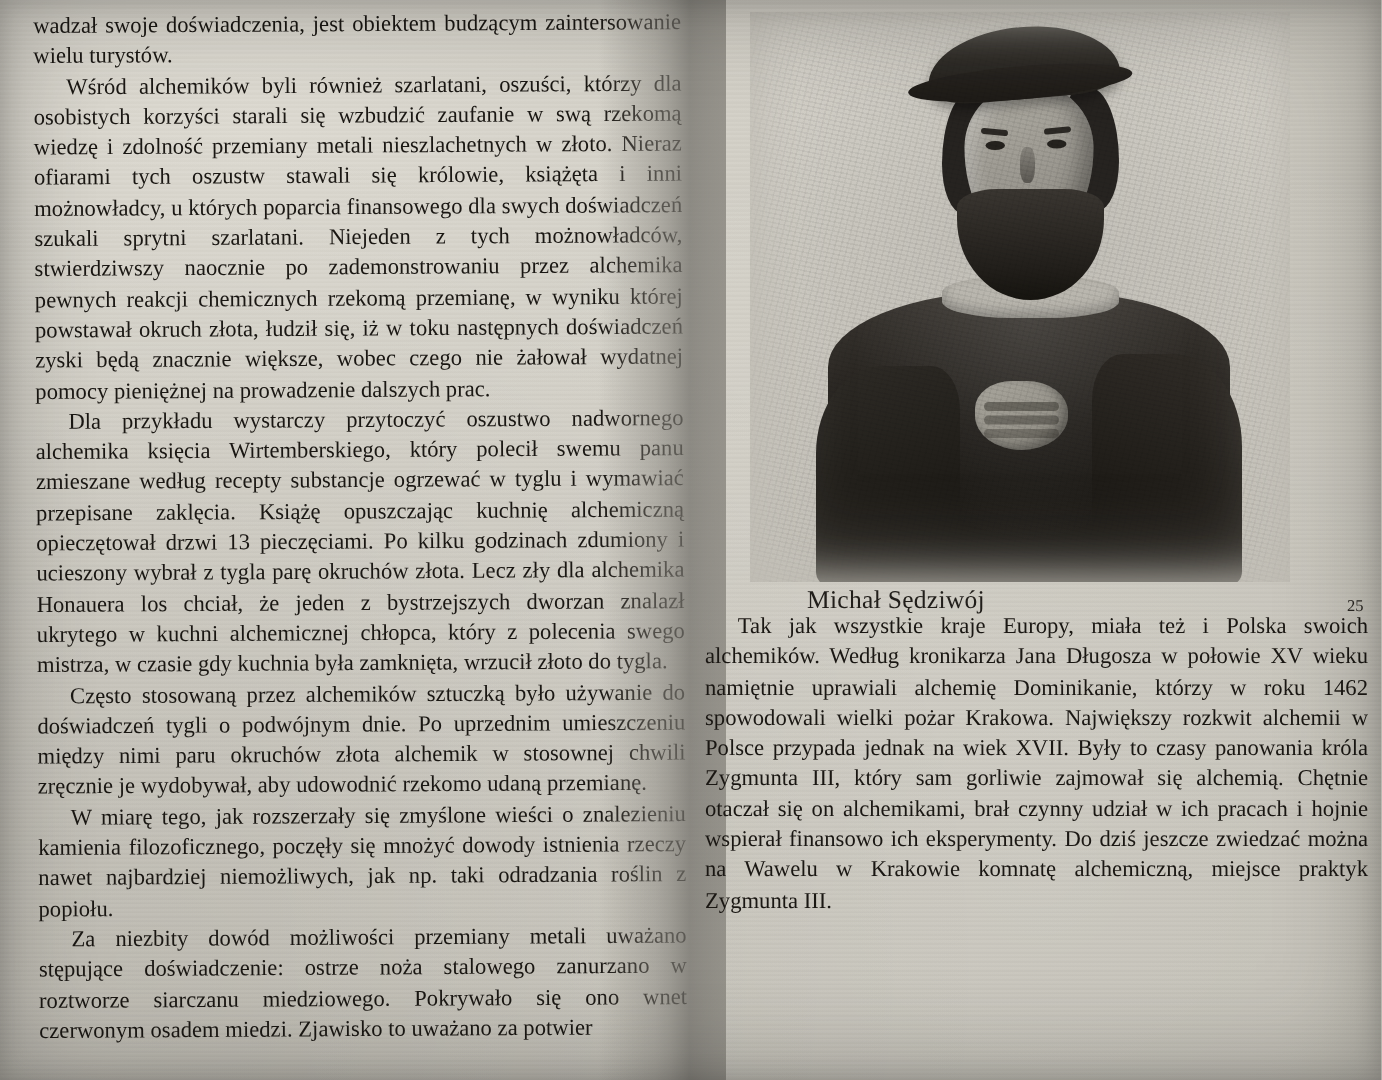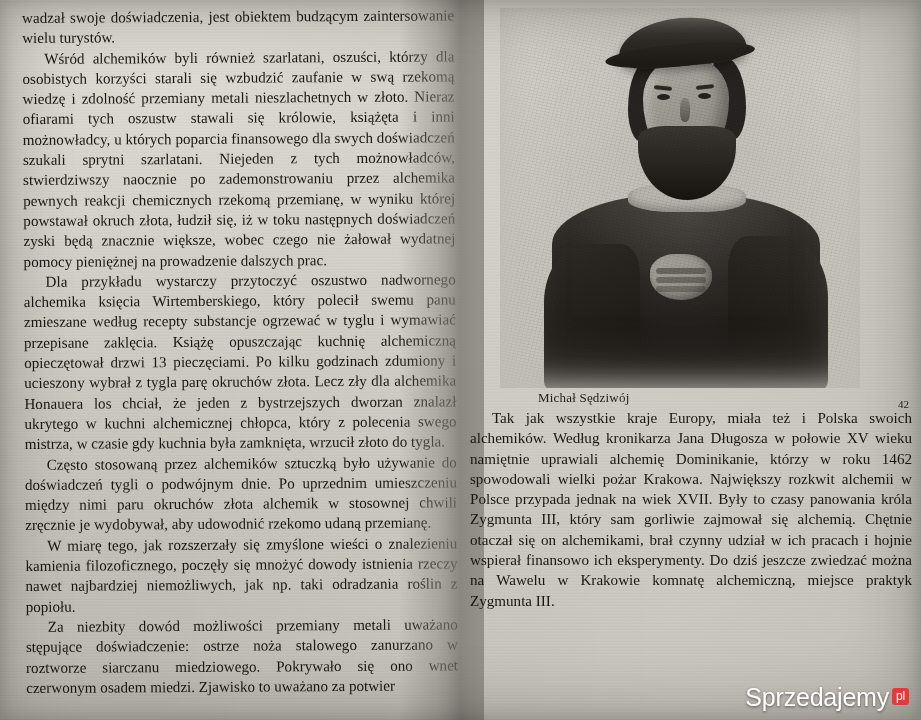--- a/index.html
+++ b/index.html
@@ -149,21 +149,21 @@
       repeating-linear-gradient(-76deg, rgba(0,0,0,0.04) 0 1px, rgba(255,255,255,0) 1px 4px);
     mix-blend-mode:multiply;
   }
   .pt-edge{
     position:absolute;inset:0;
     box-shadow: inset 0 0 28px rgba(190,187,178,0.95), inset 0 0 60px rgba(200,197,188,0.6);
   }
 
   #caption{
     position:absolute;left:38px;top:382px;
-    font-size:13px;color:#211e1a;letter-spacing:0.2px;
+    font-size:17px;color:#211e1a;letter-spacing:0.2px;
   }
 
   #right-col{
     position:absolute;left:0px;top:408px;width:442px;
     padding-right:4px;
   }
 
   #page-number{
     position:absolute;right:12px;top:398px;
     font-size:11px;color:#2a2723;
@@ -224,26 +224,23 @@
         <div class="mouth"></div>
         <div class="beard"></div>
         <div class="hat"></div>
         <div class="hand"></div>
         <div class="pt-noise"></div>
         <div class="pt-edge"></div>
       </div>
       <div id="caption">Michał Sędziwój</div>
     </div>
 
-    <div id="page-number">42</div>
+    <div id="page-number">25</div>
 
     <div class="col" id="right-col">
       <p>Tak jak wszystkie kraje Europy, miała też i Polska swoich alchemików. Według kronikarza Jana Długosza w połowie XV wieku namiętnie uprawiali alchemię Dominikanie, którzy w roku 1462 spowodowali wielki pożar Krakowa. Największy rozkwit alchemii w Polsce przypada jednak na wiek XVII. Były to czasy panowania króla Zygmunta III, który sam gor­liwie zajmował się alchemią. Chętnie otaczał się on alchemi­kami, brał czynny udział w ich pracach i hojnie wspierał finansowo ich eksperymenty. Do dziś jeszcze zwiedzać można na Wawelu w Krakowie komnatę alchemiczną, miejsce praktyk Zygmunta III.</p>
     </div>
   </div>
 
   <div id="vignette"></div>
 
-  <div id="watermark">
-    <span>Sprzedajemy</span><span class="dot">pl</span>
-  </div>
 
 </div>
 
 </body></html>

